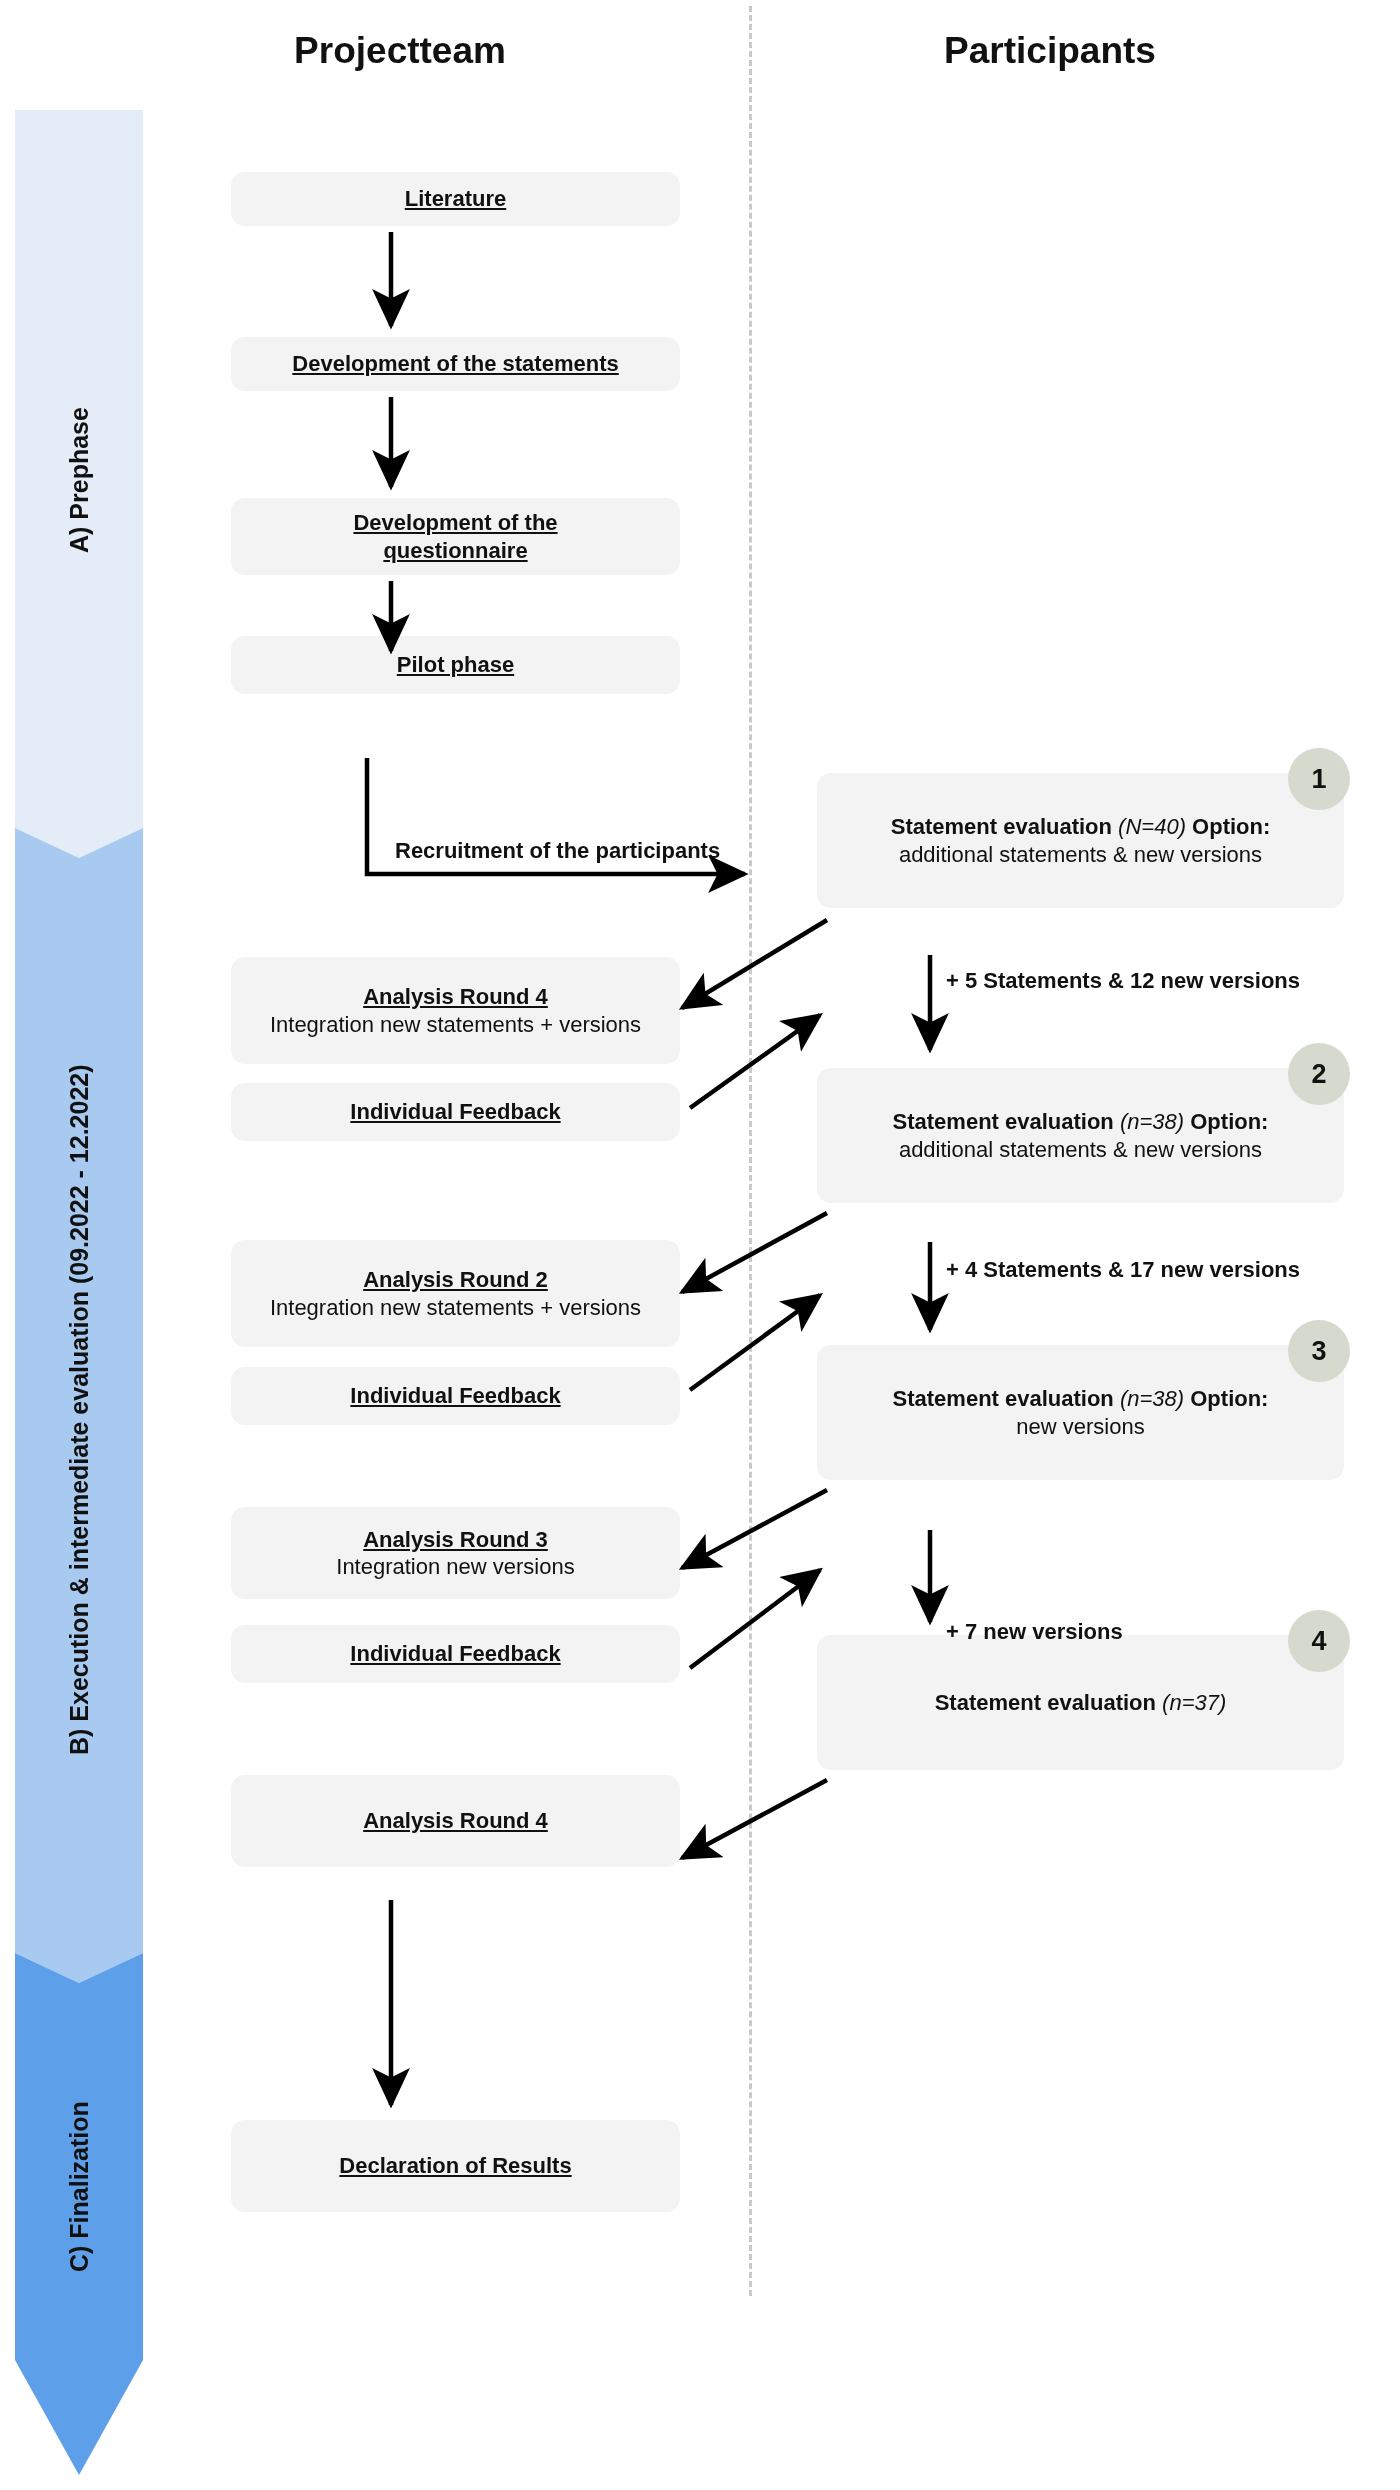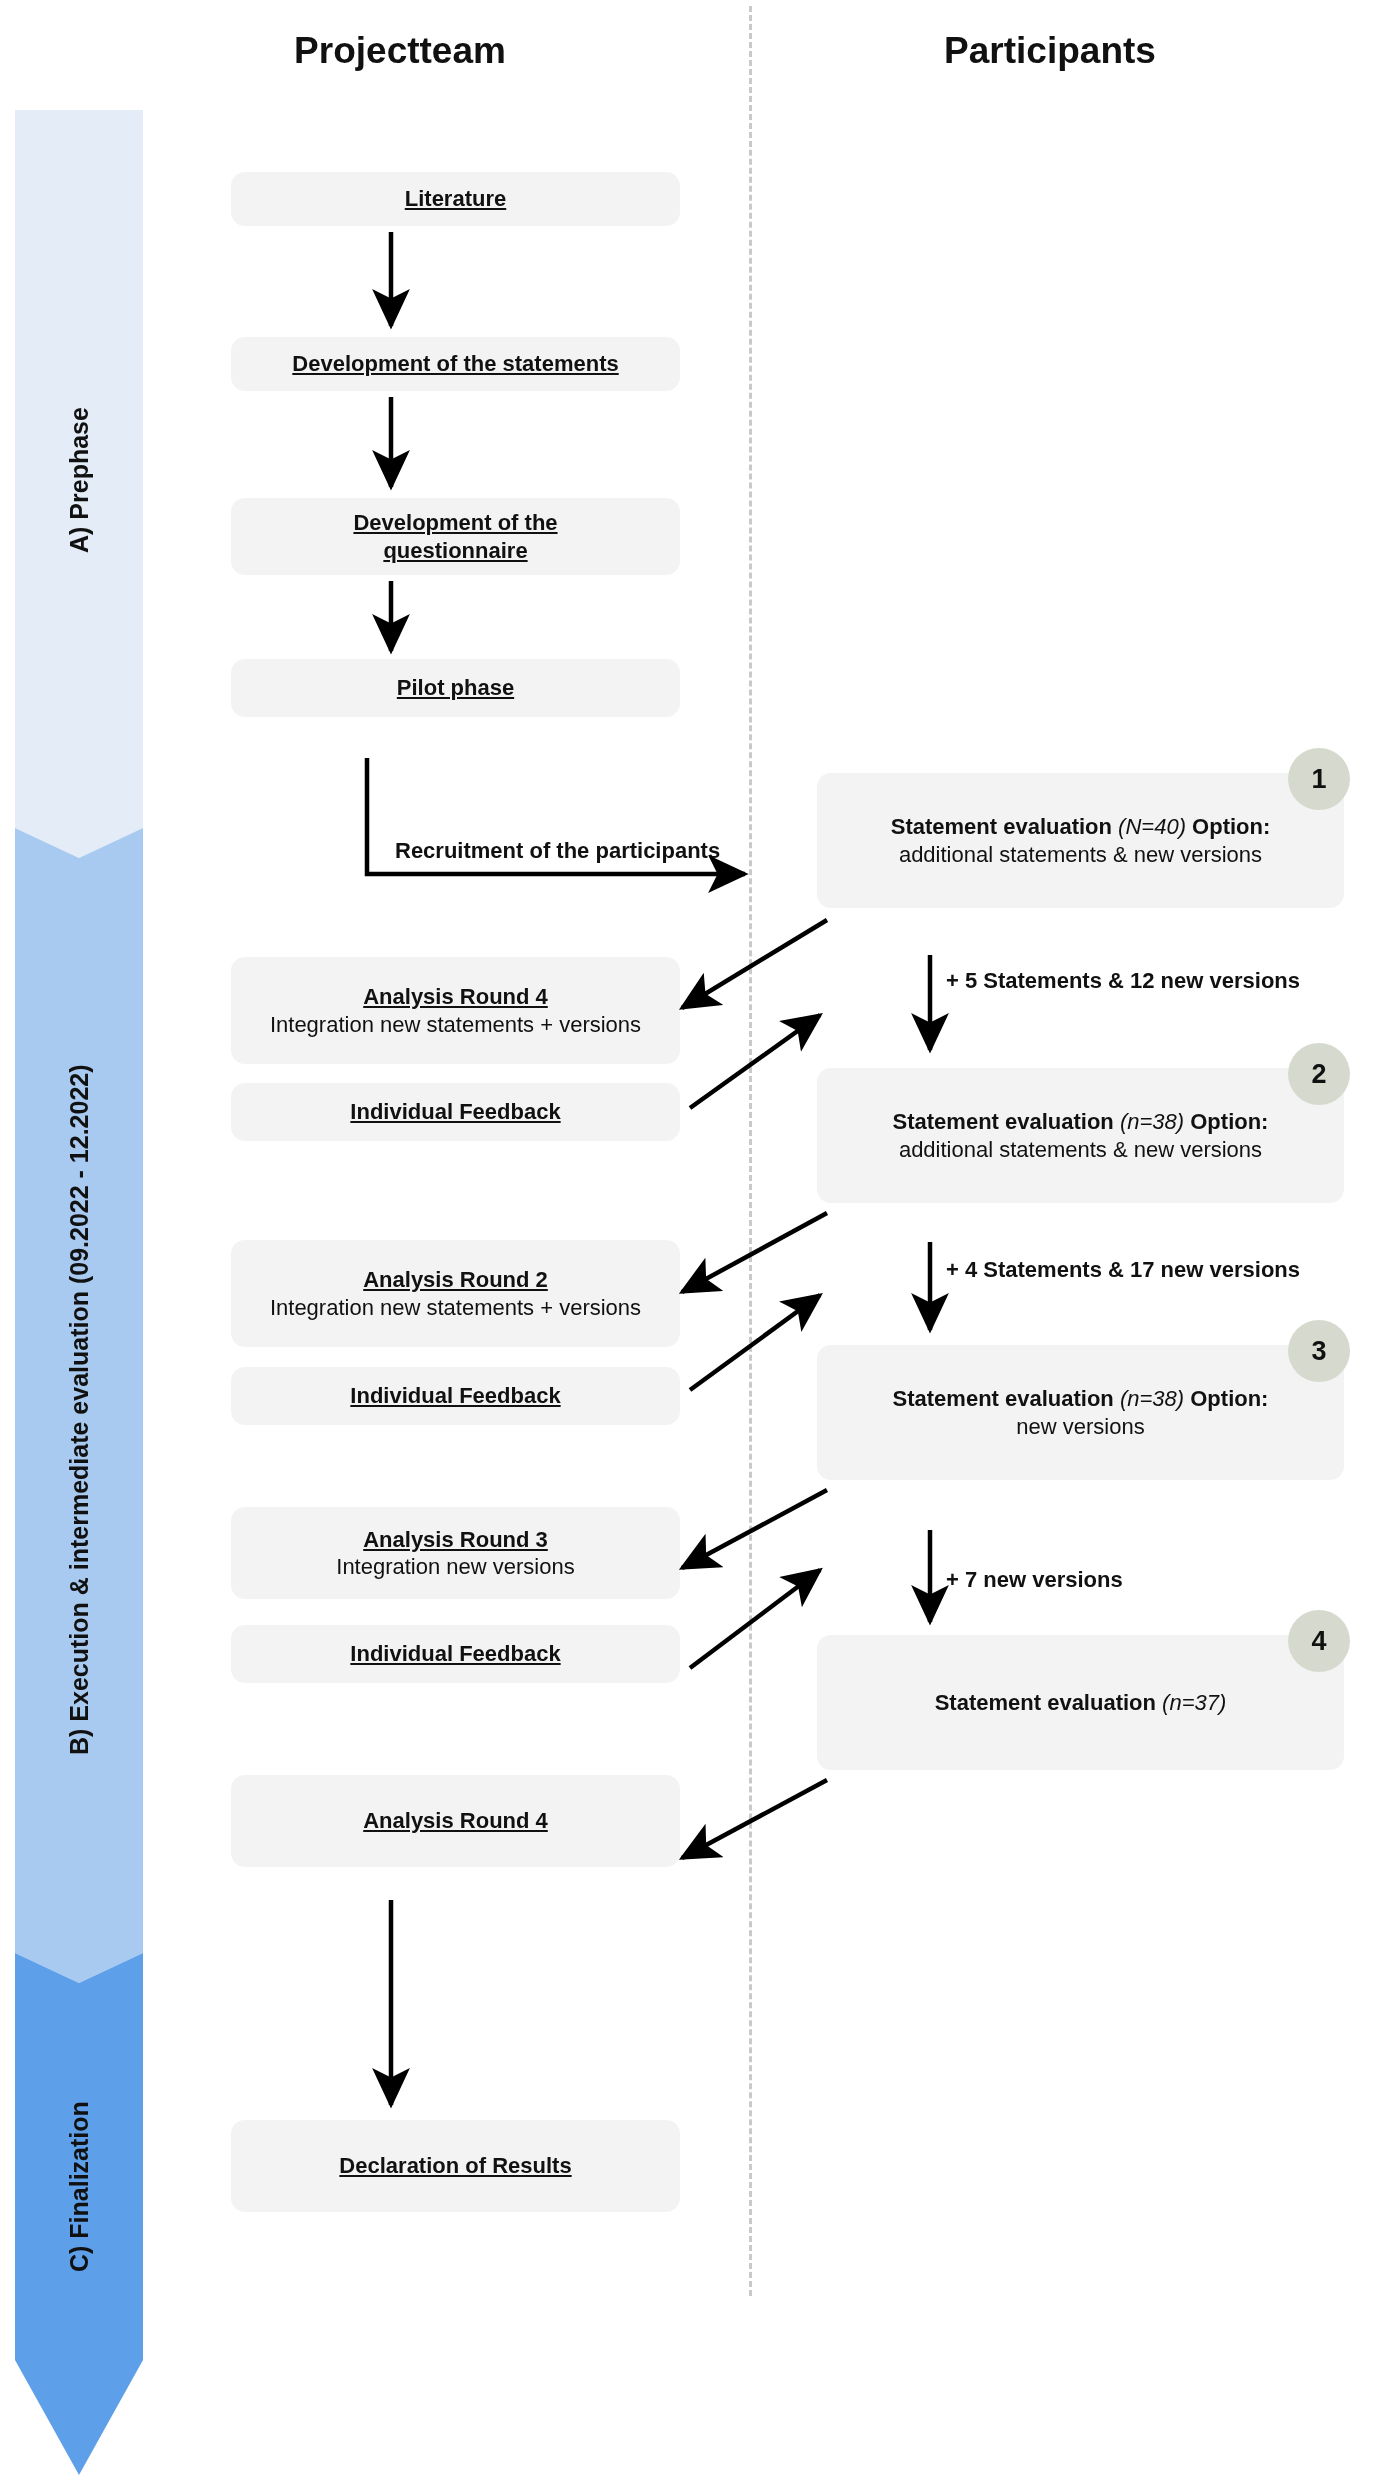--- a/index.html
+++ b/index.html
@@ -91,21 +91,21 @@
 
   <div class="node" style="left:231px;top:337px;width:449px;height:54px;">
     <div class="ttl">Development of the statements</div>
   </div>
 
   <div class="node" style="left:231px;top:498px;width:449px;height:77px;">
     <div class="ttl">Development of the</div>
     <div class="ttl">questionnaire</div>
   </div>
 
-  <div class="node" style="left:231px;top:659px;width:449px;height:58px;text-align:center;">
+  <div class="node" style="left:231px;top:636px;width:449px;height:58px;text-align:center;">
     <div class="ttl">Pilot phase</div>
   </div>
 
   <div class="node" style="left:231px;top:957px;width:449px;height:107px;">
     <div class="ttl">Analysis Round 4</div>
     <div class="sub">Integration new statements + versions</div>
   </div>
 
   <div class="node" style="left:231px;top:1083px;width:449px;height:58px;">
     <div class="ttl">Individual Feedback</div>
@@ -164,21 +164,21 @@
   <div class="node" style="left:817px;top:1635px;width:527px;height:135px;">
     <div class="rich">
       <span>Statement evaluation </span><span class="it">(n=37)</span>
     </div>
   </div>
   <div class="badge" style="left:1288px;top:1610px;">4</div>
 
   <div class="edge-label" style="left:379px;top:838px;">Recruitment of the participants</div>
   <div class="edge-label" style="left:930px;top:968px;">+ 5 Statements &amp; 12 new versions</div>
   <div class="edge-label" style="left:930px;top:1257px;">+ 4 Statements &amp; 17 new versions</div>
-  <div class="edge-label" style="left:930px;top:1567px;text-align:center;">+ 7 new versions</div>
+  <div class="edge-label" style="left:930px;top:1619px;text-align:center;">+ 7 new versions</div>
 
   <svg id="arrows" viewBox="0 0 1400 2490">
     <defs>
       <marker id="ah" markerWidth="11" markerHeight="11" refX="8.2" refY="4.2" orient="auto" markerUnits="strokeWidth">
         <path d="M0,0 L9,4.2 L0,8.4 L2.1,4.2 Z" fill="#000"></path>
       </marker>
       <marker id="ah2" markerWidth="10" markerHeight="10" refX="7.6" refY="3.9" orient="auto" markerUnits="strokeWidth">
         <path d="M0,0 L8.4,3.9 L0,7.8 L2,3.9 Z" fill="#000"></path>
       </marker>
     </defs>

